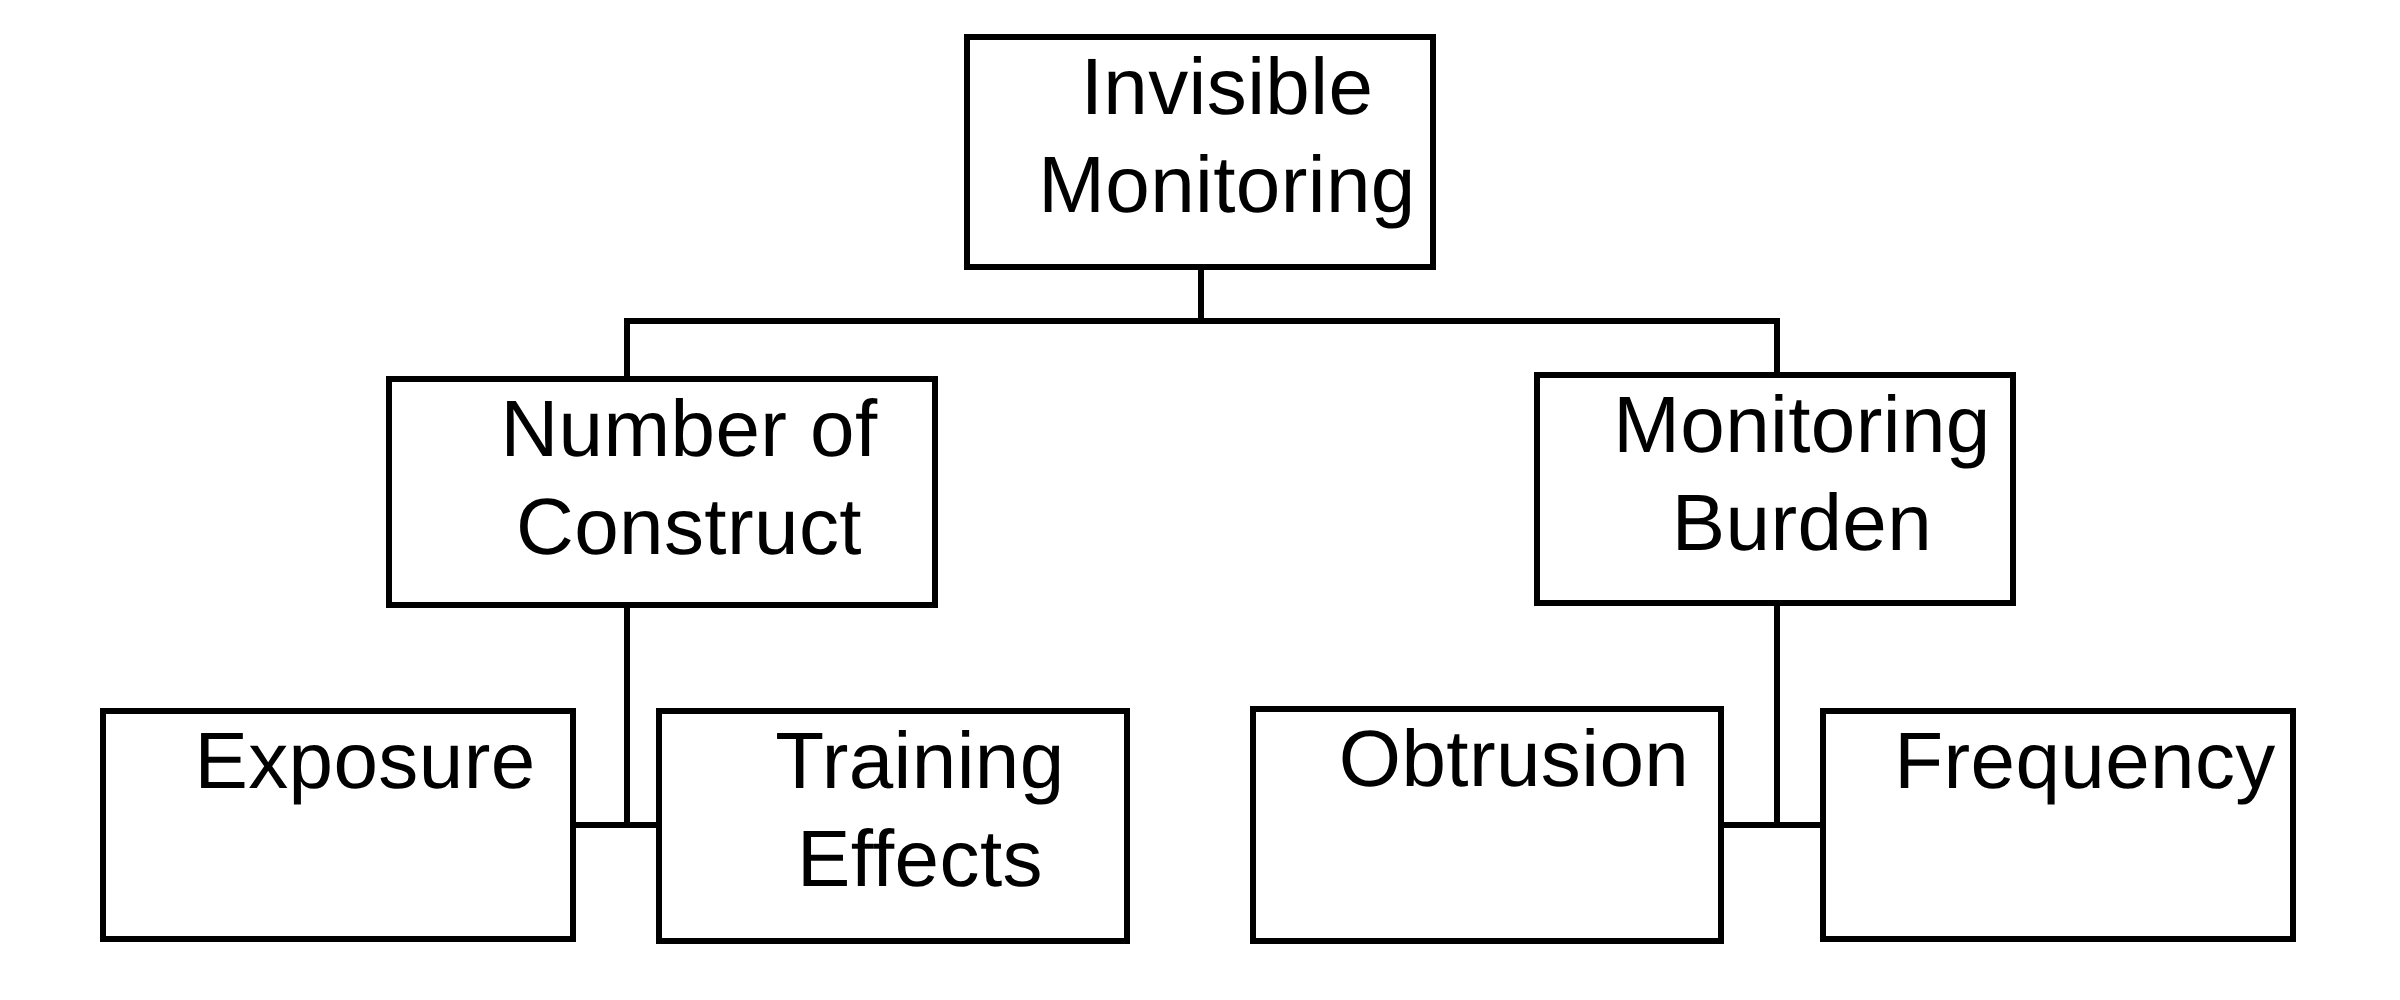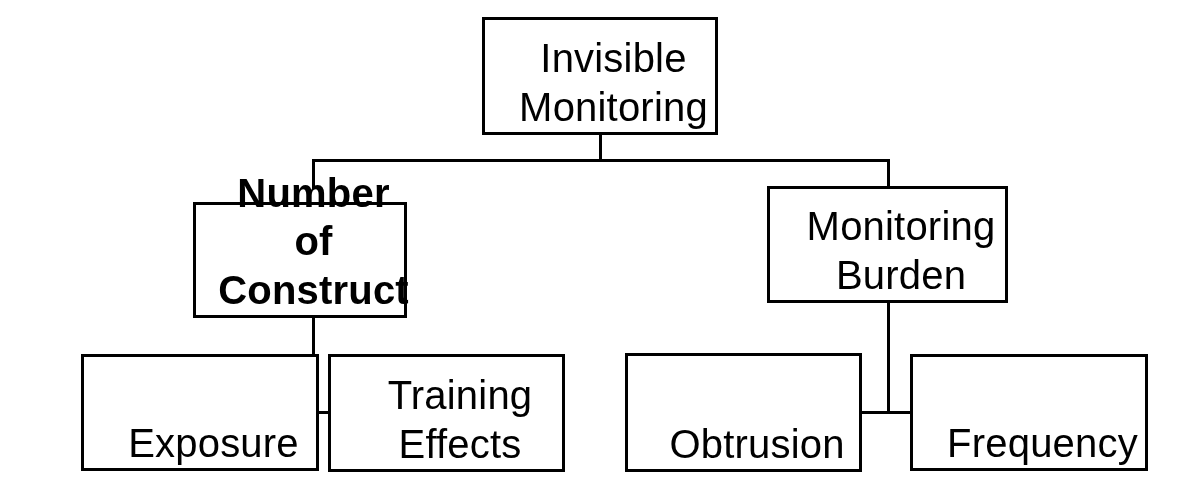--- a/index.html
+++ b/index.html
@@ -18,21 +18,21 @@
     background: var(--bg);
     font-family: "Liberation Sans", "DejaVu Sans", sans-serif;
     overflow: hidden;
   }
   .node {
     position: absolute;
     box-sizing: border-box;
     border: 3px solid var(--line);
     background: var(--bg);
     display: flex;
-    align-items: flex-end;
+    align-items: flex-start;
     justify-content: center;
     text-align: center;
     padding-left: 27px;
   }
   .node-label {
     white-space: pre-line;
     font-size: 40px;
     line-height: 1.22;
     color: var(--text);
     letter-spacing: 0.2px;
@@ -54,31 +54,31 @@
   <div class="line" style="left:312px; top:302px; width:3px; height:112px;"></div>
   <div class="line" style="left:288px; top:411px; width:50px; height:3px;"></div>
   <div class="line" style="left:887px; top:302px; width:3px; height:112px;"></div>
   <div class="line" style="left:862px; top:411px; width:48px; height:3px;"></div>
 
   <div class="node" style="left:482px; top:17px; width:236px; height:118px;">
     <span class="node-label">Invisible
 Monitoring</span>
   </div>
 
-  <div class="node" style="left:193px; top:202px; width:214px; height:116px;font-weight:bold;">
+  <div class="node" style="left:193px; top:188px; width:276px; height:116px;">
     <span class="node-label">Number of
 Construct</span>
   </div>
 
   <div class="node" style="left:767px; top:186px; width:241px; height:117px;">
     <span class="node-label">Monitoring
 Burden</span>
   </div>
 
-  <div class="node" style="left:50px; top:354px; width:238px; height:117px;margin-left:31px;">
+  <div class="node" style="left:50px; top:354px; width:238px; height:117px;">
     <span class="node-label">Exposure</span>
   </div>
 
   <div class="node" style="left:328px; top:354px; width:237px; height:118px;">
     <span class="node-label">Training
 Effects</span>
   </div>
 
   <div class="node" style="left:910px; top:354px; width:238px; height:117px;">
     <span class="node-label">Frequency</span>

